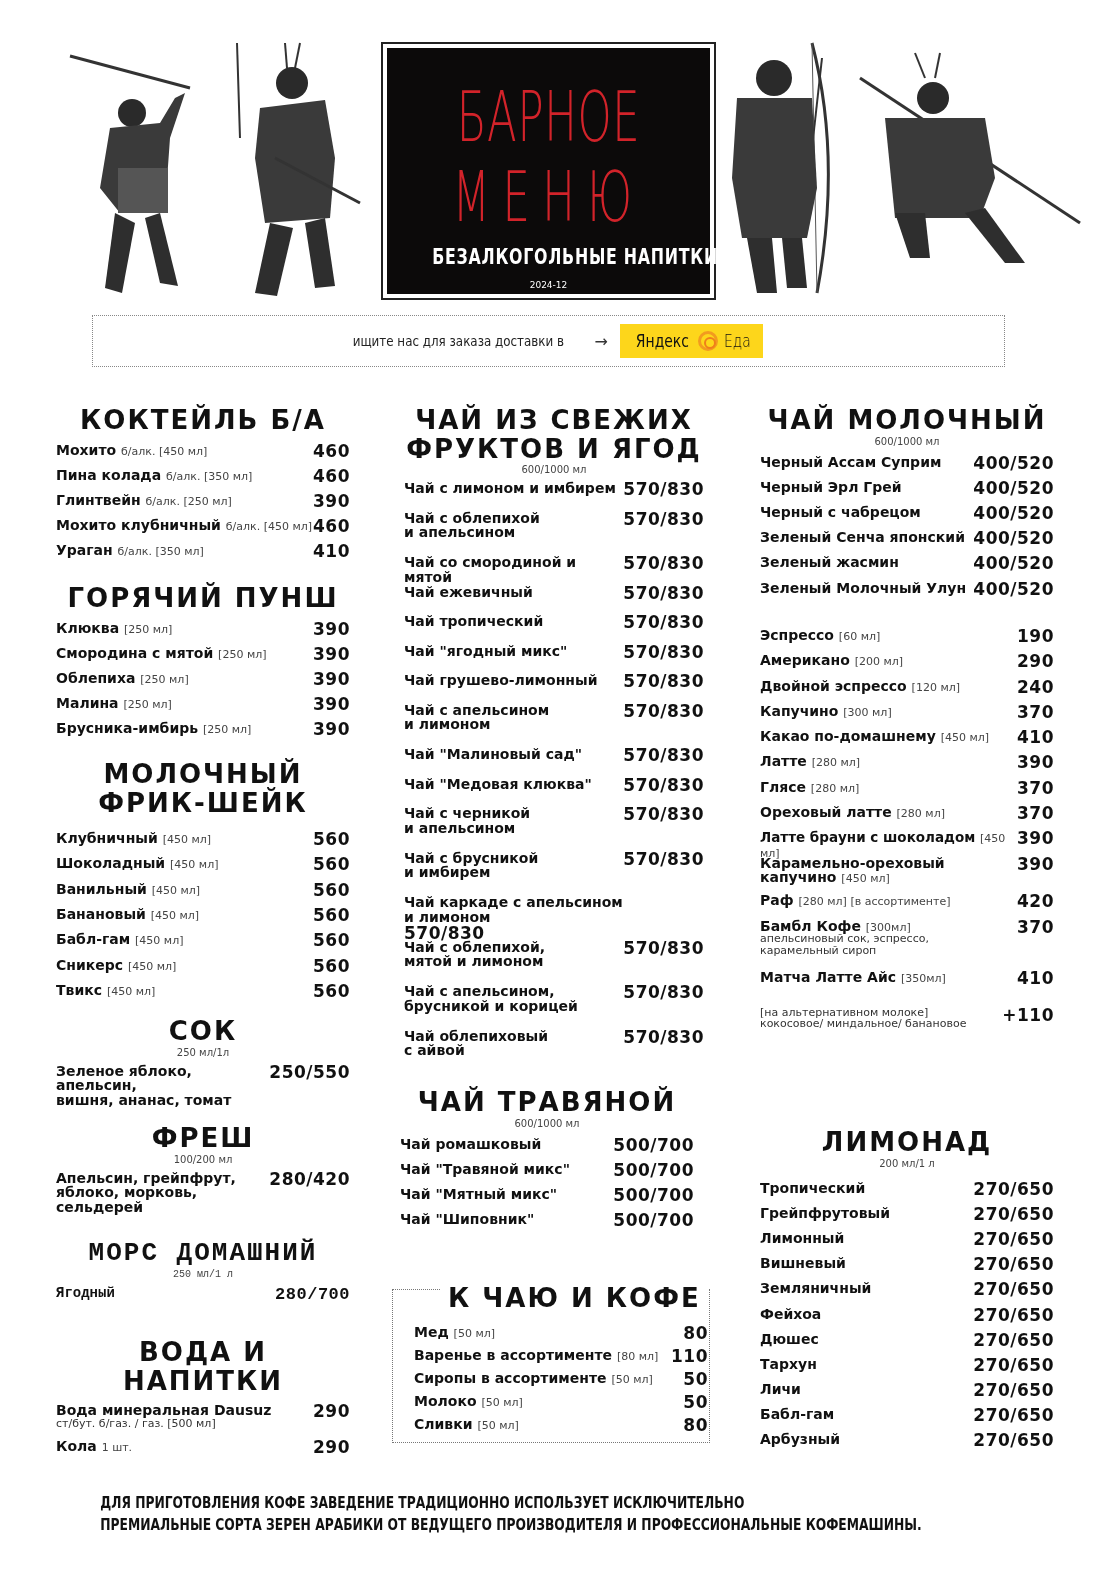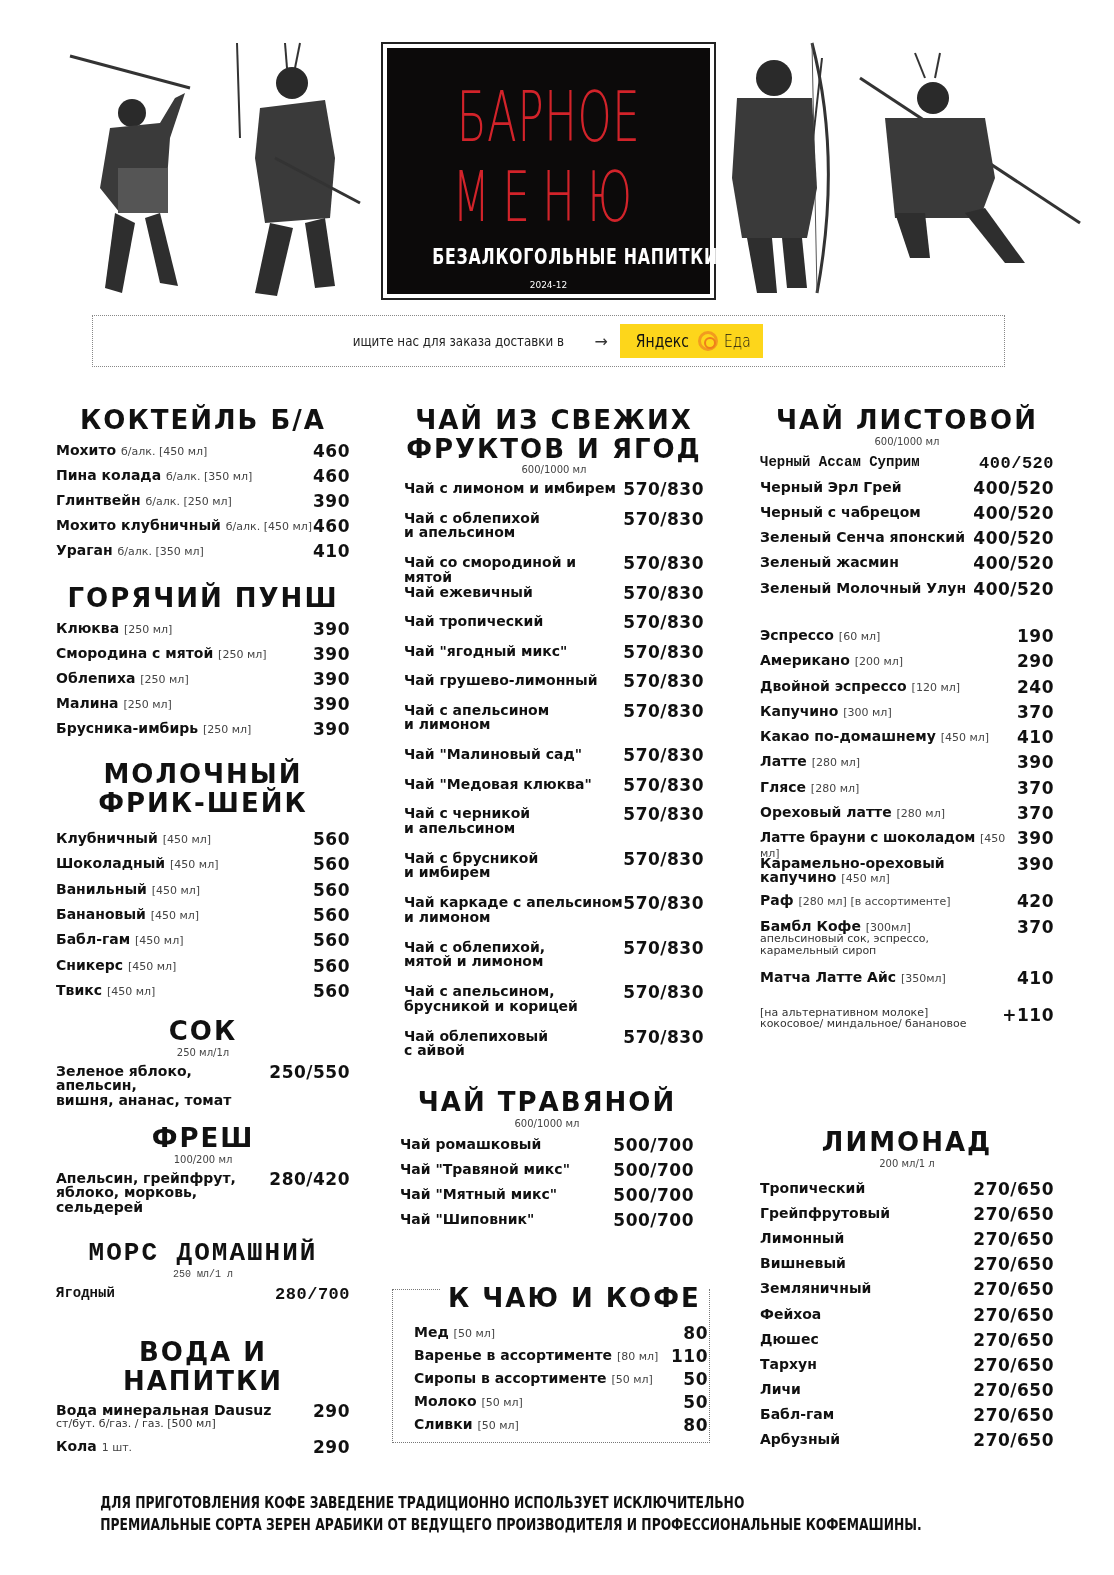--- a/index.html
+++ b/index.html
@@ -294,21 +294,21 @@
         <span class="price">570/830</span>
       </div>
     <div class="row" style="height:44.5px;">
         <span class="name"><span>Чай с черникой</span><br><span>и апельсином</span></span>
         <span class="price">570/830</span>
       </div>
     <div class="row" style="height:44.5px;">
         <span class="name"><span>Чай с брусникой</span><br><span>и имбирем</span></span>
         <span class="price">570/830</span>
       </div>
-    <div class="row" style="height:44.5px;">
+    <div class="row" style="height:44.5px;flex-direction:column;">
         <span class="name"><span>Чай каркаде с апельсином</span><br><span>и лимоном</span></span>
         <span class="price">570/830</span>
       </div>
     <div class="row" style="height:44.5px;">
         <span class="name"><span>Чай с облепихой,</span><br><span>мятой и лимоном</span></span>
         <span class="price">570/830</span>
       </div>
     <div class="row" style="height:44.5px;">
         <span class="name"><span>Чай с апельсином,</span><br><span>брусникой и корицей</span></span>
         <span class="price">570/830</span>
@@ -364,24 +364,24 @@
       <span class="name"><span>Молоко</span> <span class="vol">[50 мл]</span></span>
       <span class="price">50</span>
     </div>
   <div class="row" style="height:23px;">
       <span class="name"><span>Сливки</span> <span class="vol">[50 мл]</span></span>
       <span class="price">80</span>
     </div>
 </div>
 
 <div class="section plain" style="left:760px; top:394px; width:294px;">
-  <div class="sec-title">ЧАЙ ЛИСТОВОЙ</div>
+  <div class="sec-title">ЧАЙ МОЛОЧНЫЙ</div>
   <div class="sec-sub">600/1000 мл</div>
   <div class="rows" style="margin-top:8px;">
-    <div class="row" style="height:25.2px;font-family:Liberation Mono, monospace;">
+    <div class="row" style="height:25.2px;">
         <span class="name">Черный Ассам Суприм</span>
         <span class="price">400/520</span>
       </div>
     <div class="row" style="height:25.2px;">
         <span class="name">Черный Эрл Грей</span>
         <span class="price">400/520</span>
       </div>
     <div class="row" style="height:25.2px;">
         <span class="name">Черный с чабрецом</span>
         <span class="price">400/520</span>

